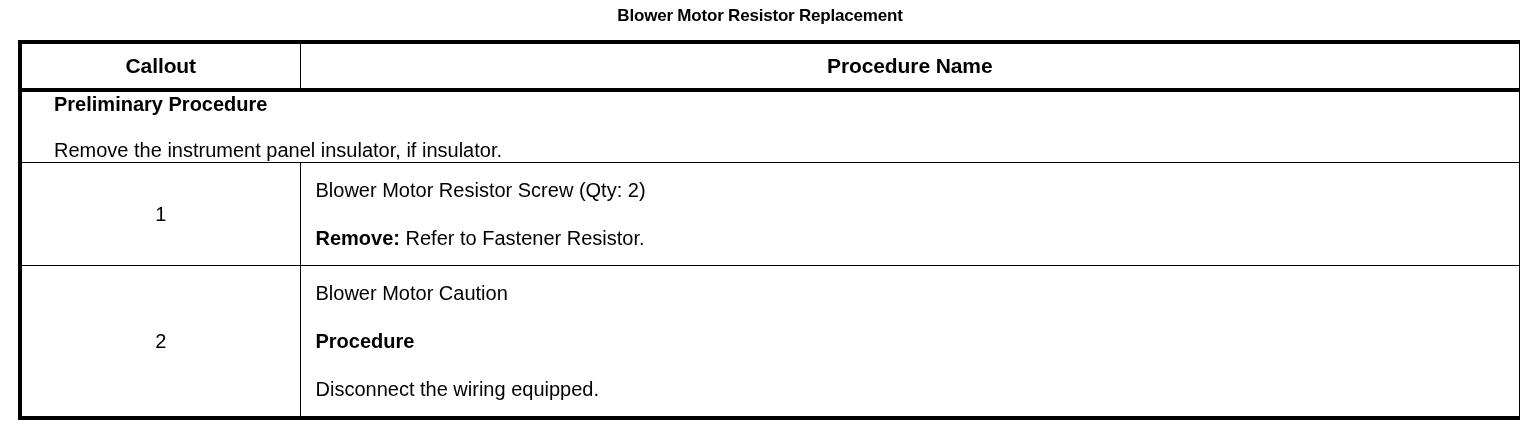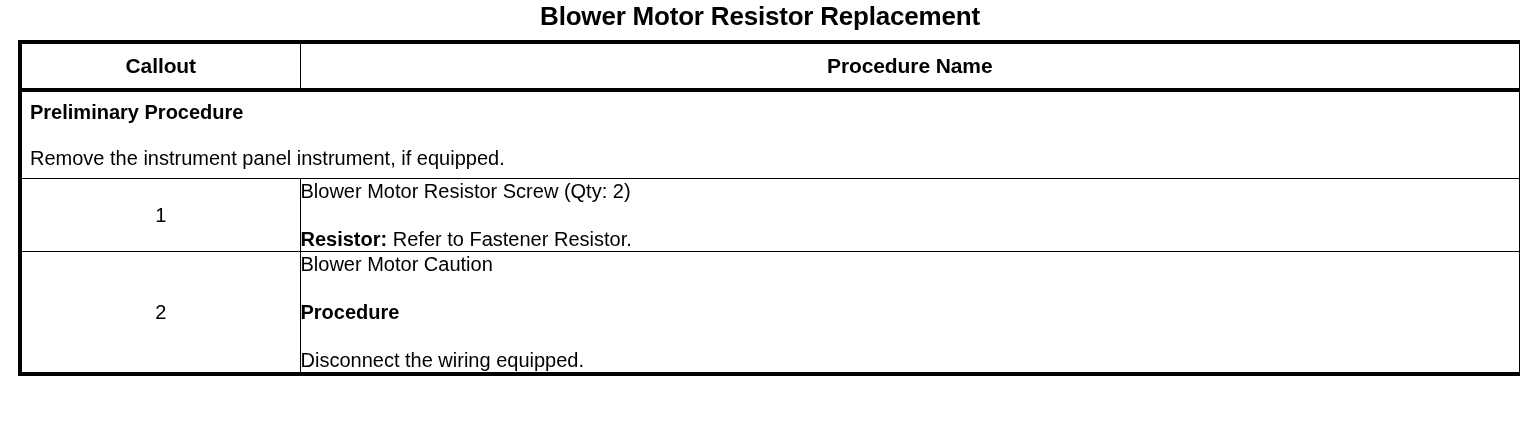--- a/index.html
+++ b/index.html
@@ -22,21 +22,21 @@
     height: 442px;
   }
 
   
   .doc-title {
     position: absolute;
     top: 3px;
     left: 0;
     width: 1520px;
     text-align: center;
-    font-size: 26px;
+    font-size: 17px;
     font-weight: bold;
     letter-spacing: -0.2px;
     line-height: 26px;
   }
 
   
   .proc-table {
     position: absolute;
     top: 40px;
     left: 18px;
@@ -66,34 +66,34 @@
     height: 44px;
     font-size: 21px;
     letter-spacing: -0.1px;
   }
 
   
   .prelim-cell {
     padding: 6px 8px 8px 8px;
     vertical-align: top;
   }
-  .prelim-cell .line { margin: 8px; }
+  .prelim-cell .line { margin: 0; padding-left: 32px; }
   .prelim-cell .line + .line { margin-top: 22px; }
 
   .callout-cell {
     text-align: center;
     vertical-align: middle;
     font-size: 20px;
   }
 
   .component-cell {
     padding: 7px 8px 9px 6px;
     vertical-align: top;
   }
-  .component-cell .line { margin: 0; }
+  .component-cell .line { margin: 15px; }
   .component-cell .line + .line { margin-top: 24px; }
 
   .b { font-weight: bold; }
 </style>
 </head>
 <body>
 
 <div class="page">
 
   <div class="doc-title">Blower Motor Resistor Replacement</div>
@@ -106,29 +106,29 @@
     <thead>
       <tr class="head-row">
         <th>Callout</th>
         <th>Procedure Name</th>
       </tr>
     </thead>
     <tbody>
       <tr>
         <td class="prelim-cell" colspan="2">
           <p class="line b">Preliminary Procedure</p>
-          <p class="line">Remove the instrument panel instrument, if equipped.</p>
+          <p class="line">Remove the instrument panel insulator, if insulator.</p>
         </td>
       </tr>
 
       <tr>
         <td class="callout-cell">1</td>
         <td class="component-cell">
           <p class="line">Blower Motor Resistor Screw (Qty: 2)</p>
-          <p class="line"><span class="b">Resistor:</span><span> Refer to Fastener Resistor.</span></p>
+          <p class="line"><span class="b">Remove:</span><span> Refer to Fastener Resistor.</span></p>
         </td>
       </tr>
 
       <tr>
         <td class="callout-cell">2</td>
         <td class="component-cell">
           <p class="line">Blower Motor Caution</p>
           <p class="line b">Procedure</p>
           <p class="line">Disconnect the wiring equipped.</p>
         </td>

